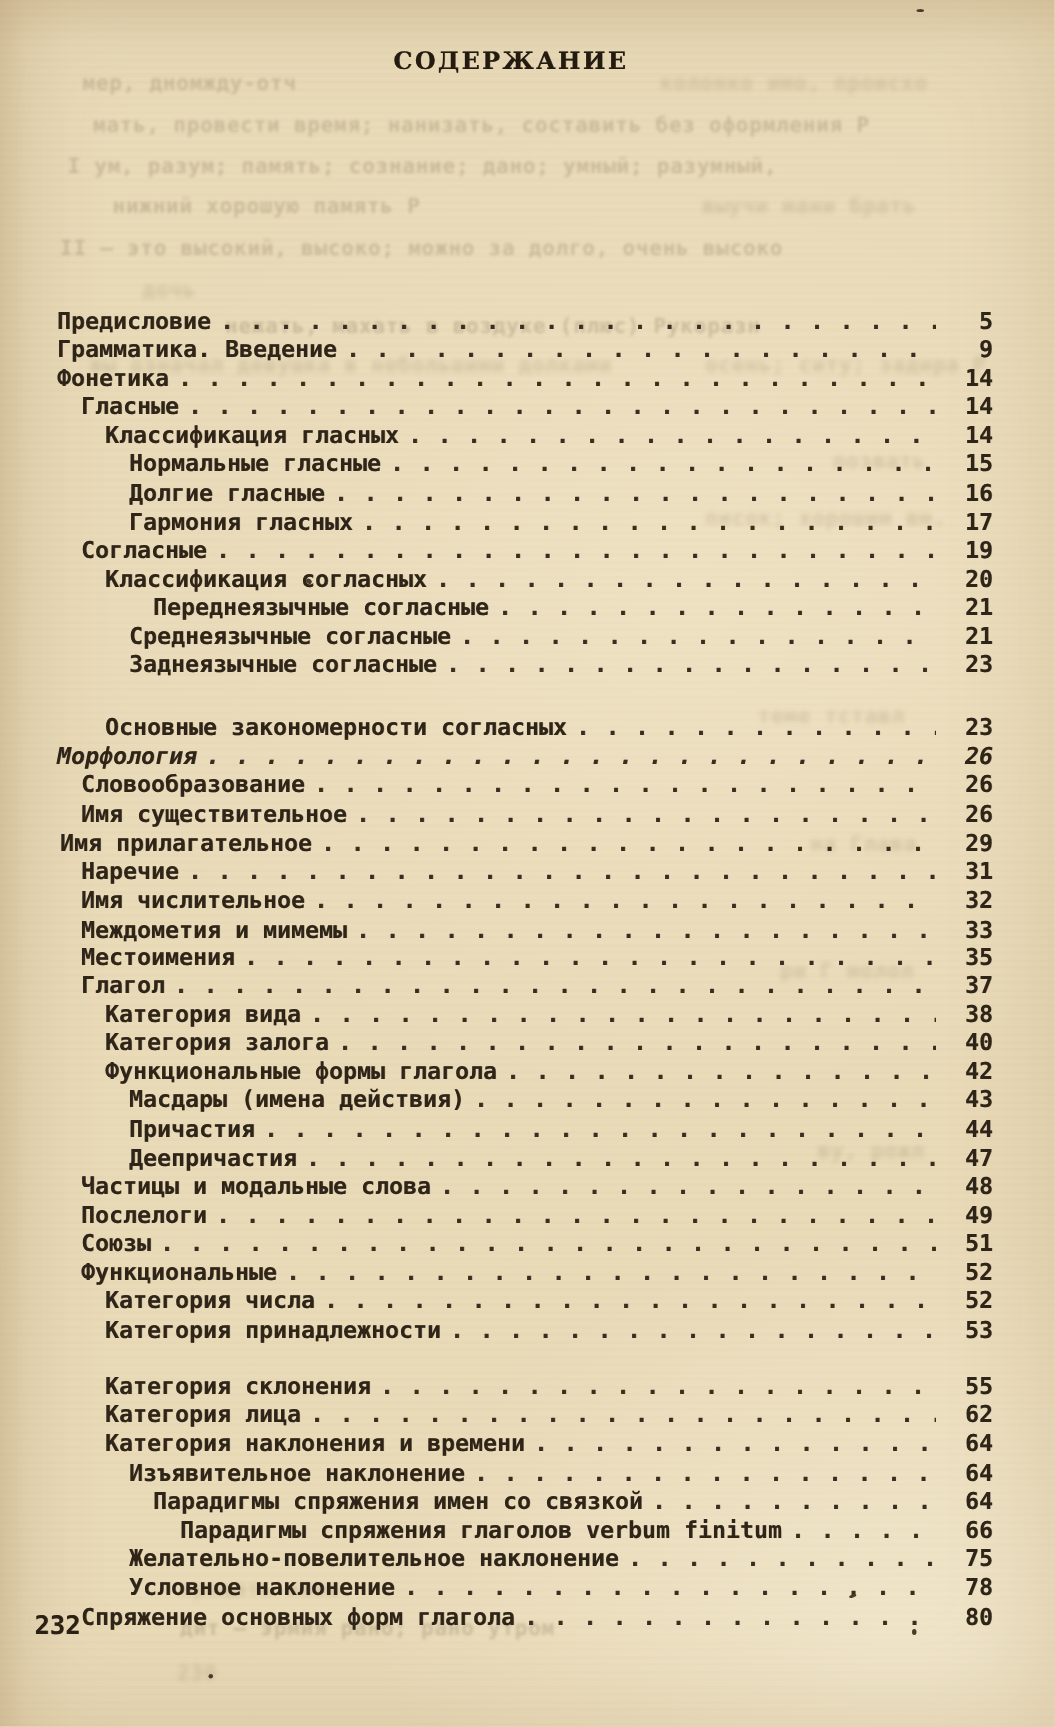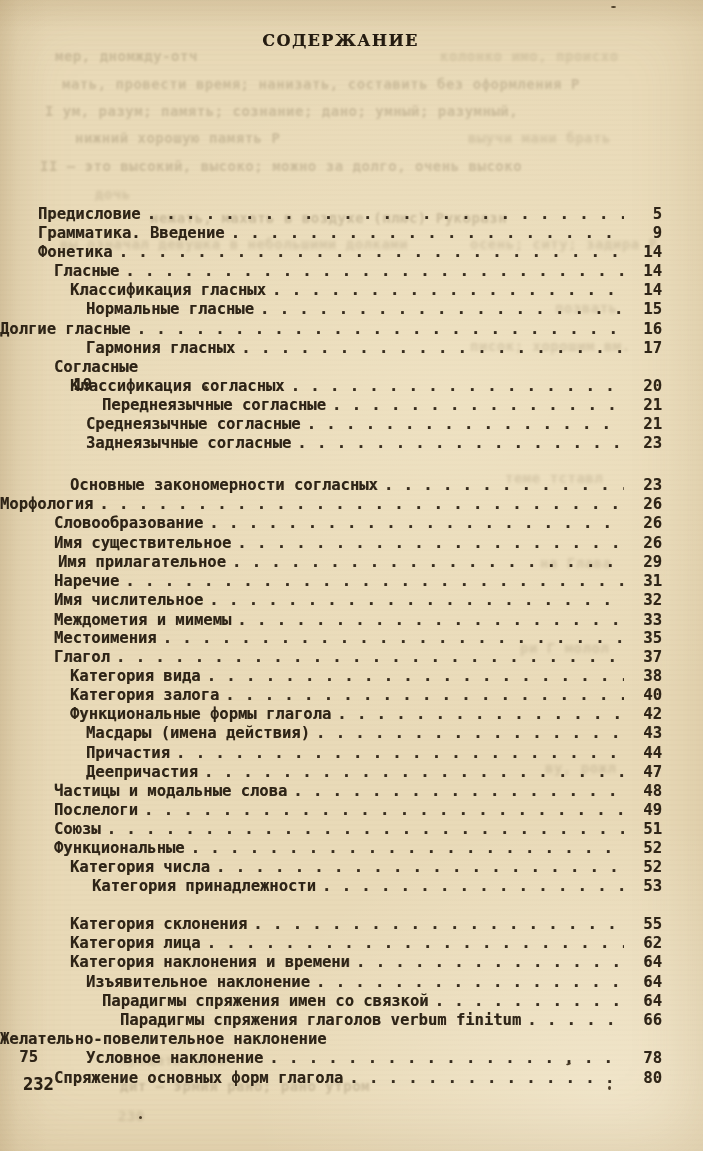--- a/index.html
+++ b/index.html
@@ -127,31 +127,31 @@
       <div class="row" style="padding-left: 70px;">
         <span class="entry-title">Классификация гласных</span>
         <span class="leader">. . . . . . . . . . . . . . . . . . . . . . . . . . . . . . . . . . . . . . . . </span>
         <span class="pageno">14</span>
       </div>
       <div class="row" style="padding-left: 86px;">
         <span class="entry-title">Нормальные гласные</span>
         <span class="leader">. . . . . . . . . . . . . . . . . . . . . . . . . . . . . . . . . . . . . . . . </span>
         <span class="pageno">15</span>
       </div>
-      <div class="row" style="">
+      <div class="row" style="padding-left: 86px;">
         <span class="entry-title">Долгие гласные</span>
         <span class="leader">. . . . . . . . . . . . . . . . . . . . . . . . . . . . . . . . . . . . . . . . </span>
         <span class="pageno">16</span>
       </div>
       <div class="row" style="padding-left: 86px;">
         <span class="entry-title">Гармония гласных</span>
         <span class="leader">. . . . . . . . . . . . . . . . . . . . . . . . . . . . . . . . . . . . . . . . </span>
         <span class="pageno">17</span>
       </div>
-      <div class="row" style="padding-left: 54px; flex-direction: column;">
+      <div class="row" style="padding-left: 54px;">
         <span class="entry-title">Согласные</span>
         <span class="leader">. . . . . . . . . . . . . . . . . . . . . . . . . . . . . . . . . . . . . . . . </span>
         <span class="pageno">19</span>
       </div>
       <div class="row" style="padding-left: 70px;">
         <span class="entry-title">Классификация согласных</span>
         <span class="leader">. . . . . . . . . . . . . . . . . . . . . . . . . . . . . . . . . . . . . . . . </span>
         <span class="pageno">20</span>
       </div>
       <div class="row" style="padding-left: 86px; margin-left: 16px;">
@@ -167,36 +167,36 @@
       <div class="row" style="padding-left: 86px;">
         <span class="entry-title">Заднеязычные согласные</span>
         <span class="leader">. . . . . . . . . . . . . . . . . . . . . . . . . . . . . . . . . . . . . . . . </span>
         <span class="pageno">23</span>
       </div>
       <div class="row" style="padding-left: 70px; margin-top: 23px;">
         <span class="entry-title">Основные закономерности согласных</span>
         <span class="leader">. . . . . . . . . . . . . . . . . . . . . . . . . . . . . . . . . . . . . . . . </span>
         <span class="pageno">23</span>
       </div>
-      <div class="row" style="">
+      <div class="row" style="padding-left: 38px; font-style: italic;">
         <span class="entry-title">Морфология</span>
         <span class="leader">. . . . . . . . . . . . . . . . . . . . . . . . . . . . . . . . . . . . . . . . </span>
         <span class="pageno">26</span>
       </div>
       <div class="row" style="padding-left: 54px;">
         <span class="entry-title">Словообразование</span>
         <span class="leader">. . . . . . . . . . . . . . . . . . . . . . . . . . . . . . . . . . . . . . . . </span>
         <span class="pageno">26</span>
       </div>
       <div class="row" style="padding-left: 54px;">
         <span class="entry-title">Имя существительное</span>
         <span class="leader">. . . . . . . . . . . . . . . . . . . . . . . . . . . . . . . . . . . . . . . . </span>
         <span class="pageno">26</span>
       </div>
-      <div class="row" style="padding-left: 58px;">
+      <div class="row" style="padding-left: 40px;">
         <span class="entry-title">Имя прилагательное</span>
         <span class="leader">. . . . . . . . . . . . . . . . . . . . . . . . . . . . . . . . . . . . . . . . </span>
         <span class="pageno">29</span>
       </div>
       <div class="row" style="padding-left: 54px;">
         <span class="entry-title">Наречие</span>
         <span class="leader">. . . . . . . . . . . . . . . . . . . . . . . . . . . . . . . . . . . . . . . . </span>
         <span class="pageno">31</span>
       </div>
       <div class="row" style="padding-left: 54px;">
@@ -267,21 +267,21 @@
       <div class="row" style="padding-left: 54px;">
         <span class="entry-title">Функциональные</span>
         <span class="leader">. . . . . . . . . . . . . . . . . . . . . . . . . . . . . . . . . . . . . . . . </span>
         <span class="pageno">52</span>
       </div>
       <div class="row" style="padding-left: 70px;">
         <span class="entry-title">Категория числа</span>
         <span class="leader">. . . . . . . . . . . . . . . . . . . . . . . . . . . . . . . . . . . . . . . . </span>
         <span class="pageno">52</span>
       </div>
-      <div class="row" style="padding-left: 92px;">
+      <div class="row" style="padding-left: 70px; align-items: center;">
         <span class="entry-title">Категория принадлежности</span>
         <span class="leader">. . . . . . . . . . . . . . . . . . . . . . . . . . . . . . . . . . . . . . . . </span>
         <span class="pageno">53</span>
       </div>
       <div class="row" style="padding-left: 70px; margin-top: 19px;">
         <span class="entry-title">Категория склонения</span>
         <span class="leader">. . . . . . . . . . . . . . . . . . . . . . . . . . . . . . . . . . . . . . . . </span>
         <span class="pageno">55</span>
       </div>
       <div class="row" style="padding-left: 70px;">
@@ -302,21 +302,21 @@
       <div class="row" style="padding-left: 102px;">
         <span class="entry-title">Парадигмы спряжения имен со связкой</span>
         <span class="leader">. . . . . . . . . . . . . . . . . . . . . . . . . . . . . . . . . . . . . . . . </span>
         <span class="pageno">64</span>
       </div>
       <div class="row" style="padding-left: 120px;">
         <span class="entry-title">Парадигмы спряжения глаголов verbum finitum</span>
         <span class="leader">. . . . . . . . . . . . . . . . . . . . . . . . . . . . . . . . . . . . . . . . </span>
         <span class="pageno">66</span>
       </div>
-      <div class="row" style=" flex-direction: column;">
+      <div class="row" style="padding-left: 86px;">
         <span class="entry-title">Желательно-повелительное наклонение</span>
         <span class="leader">. . . . . . . . . . . . . . . . . . . . . . . . . . . . . . . . . . . . . . . . </span>
         <span class="pageno">75</span>
       </div>
       <div class="row" style="padding-left: 86px;">
         <span class="entry-title">Условное наклонение</span>
         <span class="leader">. . . . . . . . . . . . . . . . . . . . . . . . . . . . . . . . . . . . . . . . </span>
         <span class="pageno">78</span>
       </div>
       <div class="row" style="padding-left: 54px; align-items: flex-end;">

